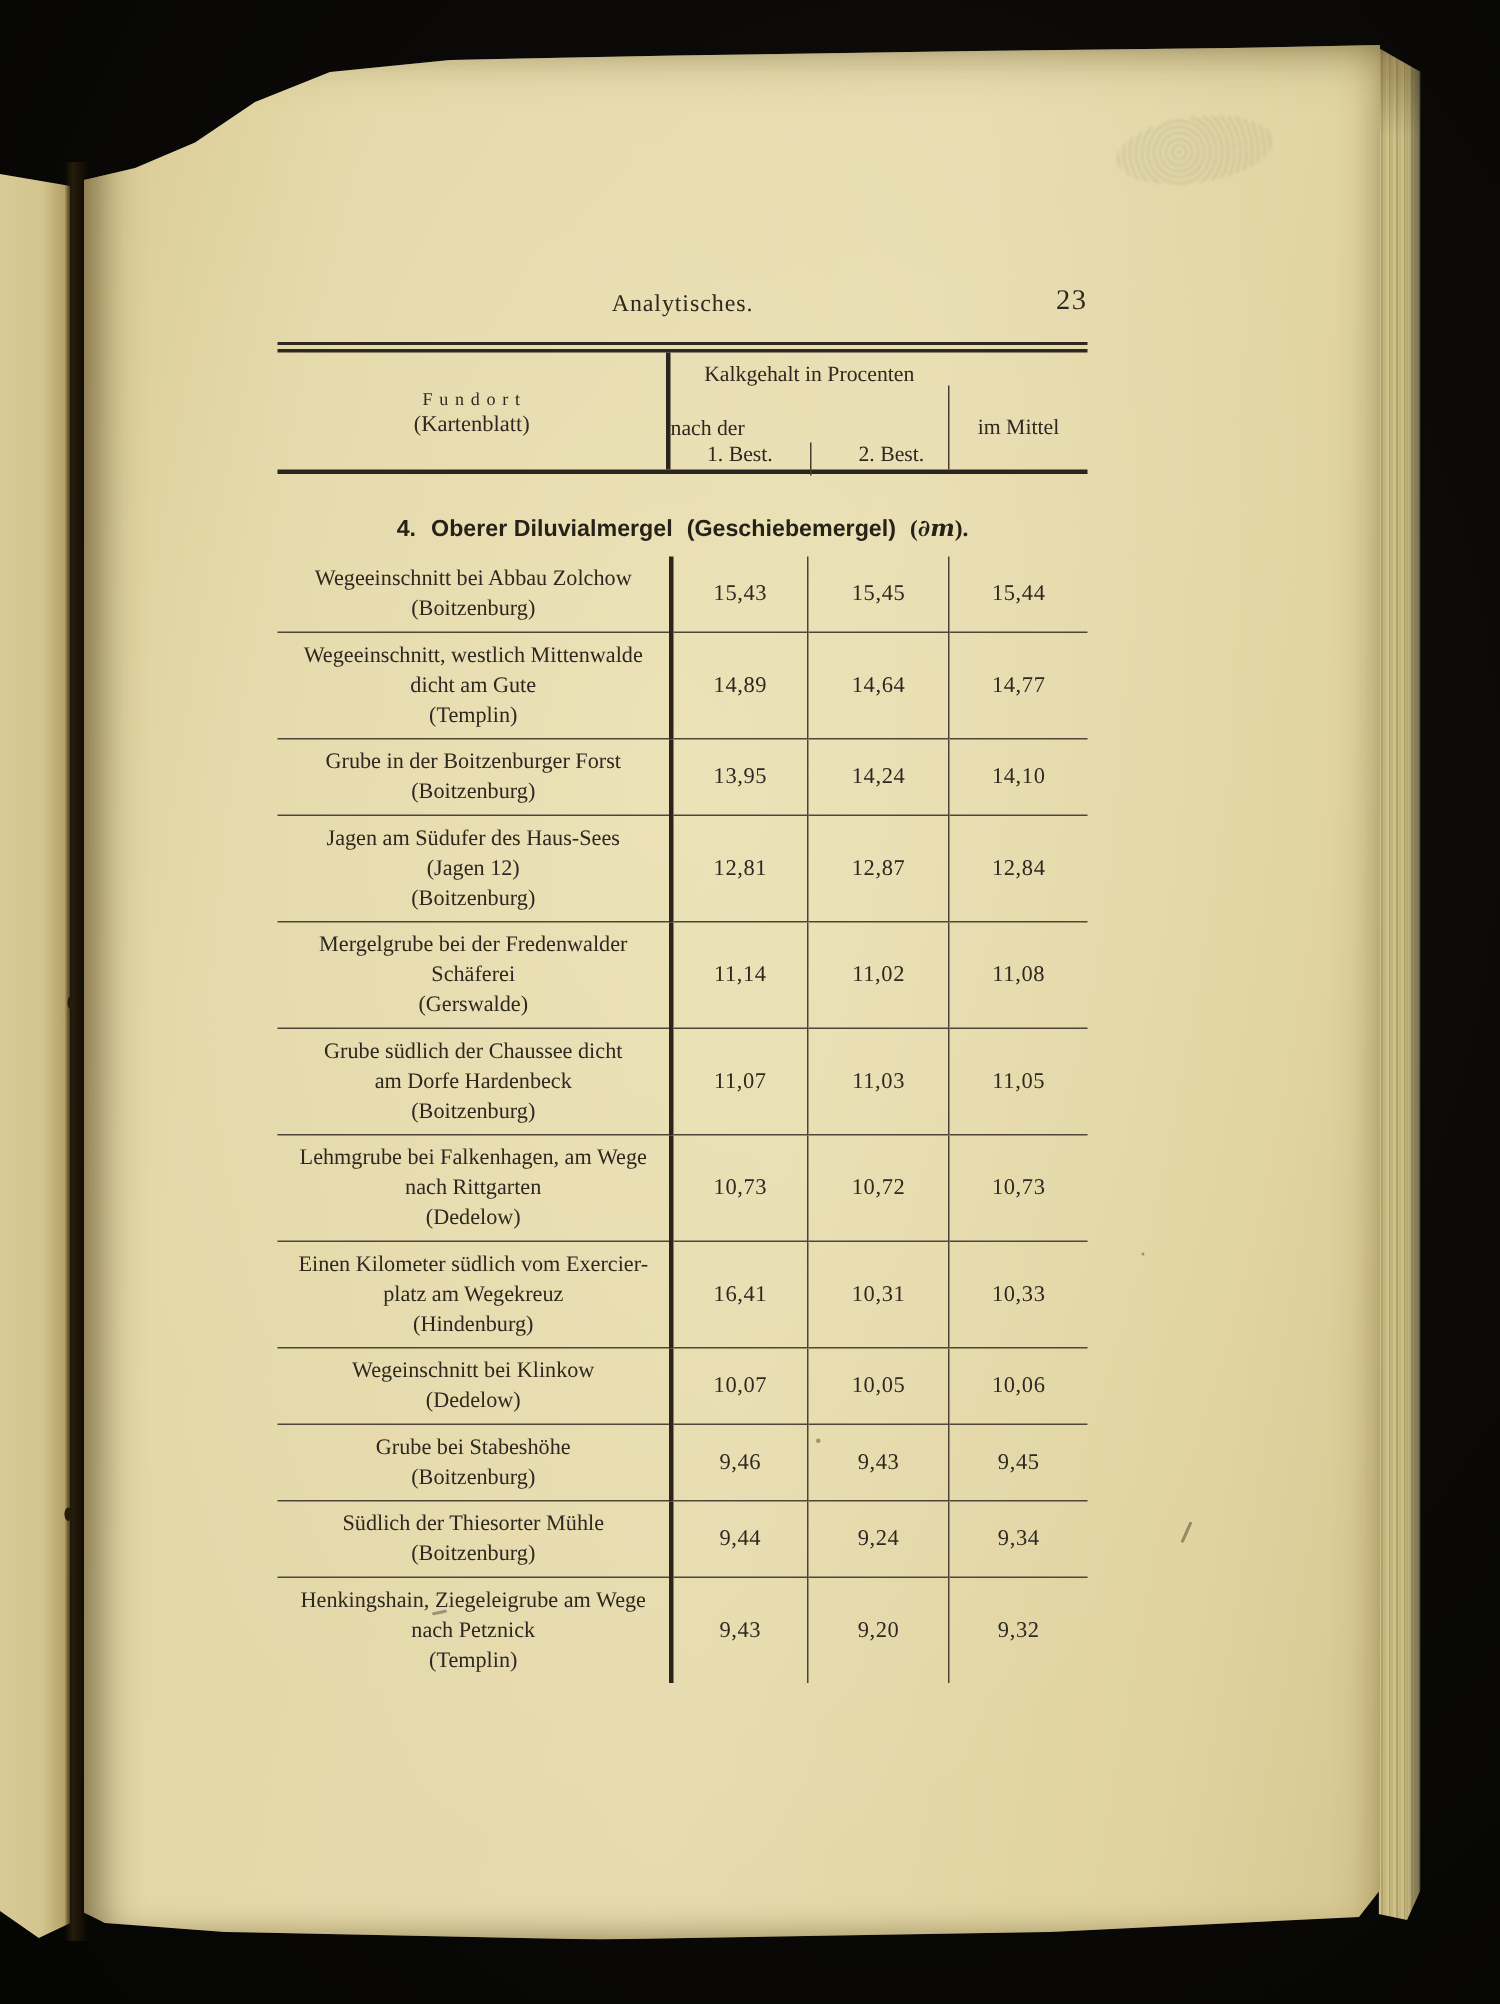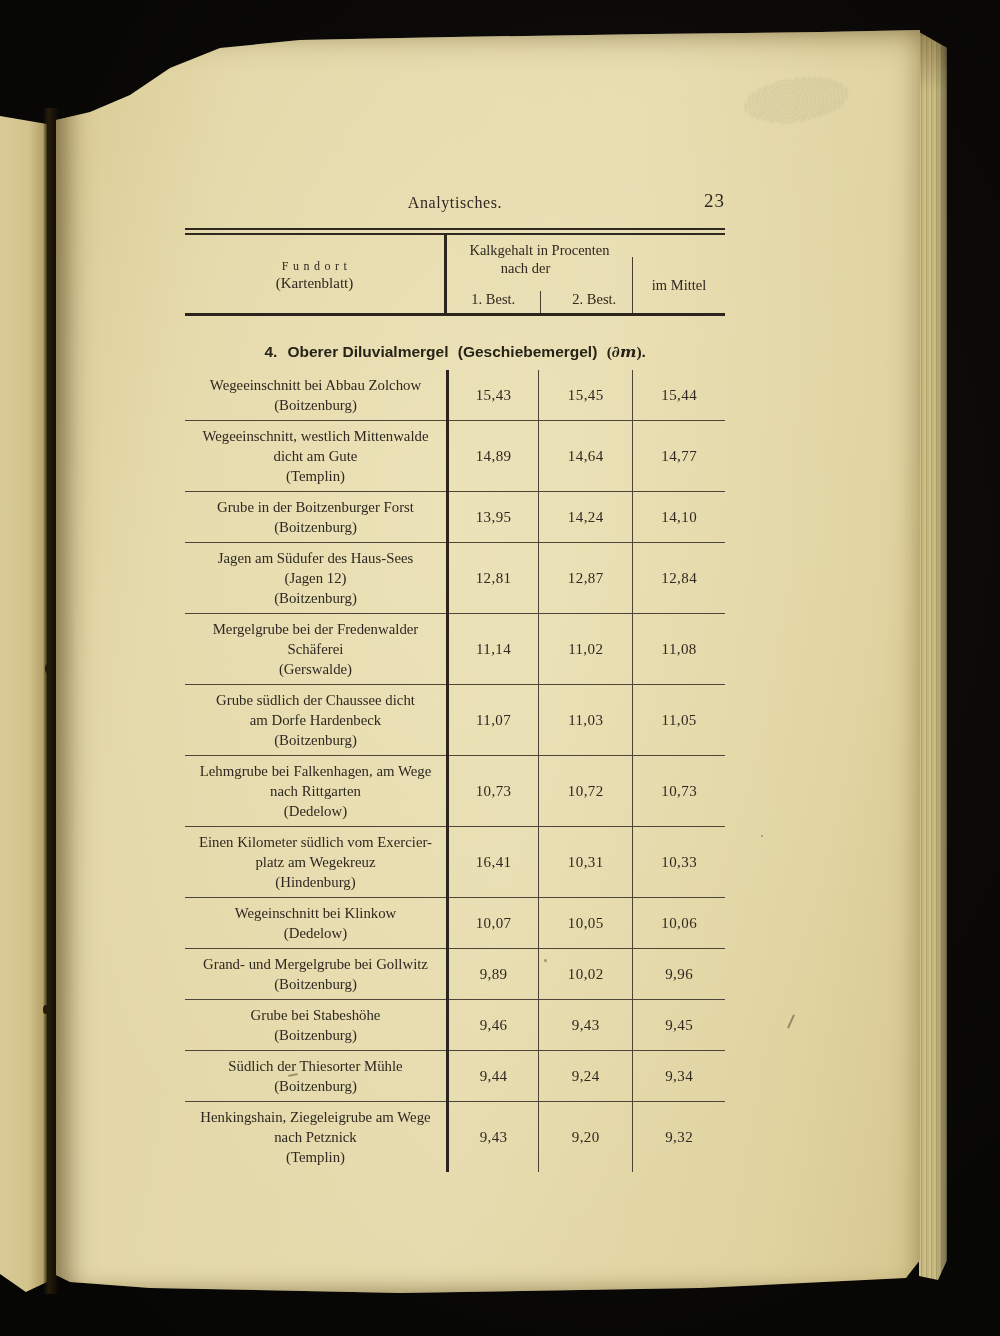--- a/index.html
+++ b/index.html
@@ -63,21 +63,21 @@
     background:linear-gradient(#2e2821 0 2px,rgba(0,0,0,0) 2px 5px,#2e2821 5px 7px);}
   .rule-heavy{height:3px;width:100%;background:#2b251e;}
   .thead{display:flex;height:78px;}
   .th-fundort{width:262px;box-sizing:border-box;border-right:3px solid #2b251e;
     display:flex;flex-direction:column;justify-content:center;align-items:center;padding-top:2px;}
   .th-fundort .l1{font-size:12px;letter-spacing:4.5px;padding-left:4px;}
   .th-fundort .l2{font-size:15px;margin-top:1px;}
   .th-right{flex:1;display:flex;}
   .th-sub{width:185px;box-sizing:border-box;display:flex;flex-direction:column;}
   .th-group{font-size:14.5px;white-space:nowrap;text-align:center;margin-top:7px;}
-  .th-nachder{font-size:14.5px;text-align:center;margin-top:1px;padding-right:28px;}
+  .th-nachder{font-size:14.5px;text-align:left;margin-top:19px;padding-right:28px;}
   .th-bestrow{flex:1;display:flex;align-items:flex-end;}
   .th-best{width:50%;box-sizing:border-box;text-align:center;font-size:14.5px;padding-bottom:5px;}
   .th-best.b2{border-left:1px solid #453e31;padding-left:16px;}
   .th-mittel{flex:1;box-sizing:border-box;align-self:flex-end;height:56px;border-left:1px solid #453e31;
     display:flex;align-items:center;justify-content:center;font-size:14.5px;}
   .section-heading{
     text-align:center;padding:26px 0 9px 0;
     font-family:"Liberation Sans", sans-serif;font-weight:bold;font-size:15.5px;color:#272218;
   }
   .section-heading .num{margin-right:10px;}
@@ -224,29 +224,20 @@
               <td class="c-name">
                 <div>Wegeinschnitt bei Klinkow</div>
                 <div>(Dedelow)</div>
               </td>
               <td class="c-num c-b1">10,07</td>
               <td class="c-num c-b2">10,05</td>
               <td class="c-num c-mean">10,06</td>
             </tr>
             <tr class="row">
               <td class="c-name">
-                <div>Grand- und Mergelgrube bei Gollwitz</div>
-                <div>(Boitzenburg)</div>
-              </td>
-              <td class="c-num c-b1">9,89</td>
-              <td class="c-num c-b2">10,02</td>
-              <td class="c-num c-mean">9,96</td>
-            </tr>
-            <tr class="row">
-              <td class="c-name">
                 <div>Grube bei Stabeshöhe</div>
                 <div>(Boitzenburg)</div>
               </td>
               <td class="c-num c-b1">9,46</td>
               <td class="c-num c-b2">9,43</td>
               <td class="c-num c-mean">9,45</td>
             </tr>
             <tr class="row">
               <td class="c-name">
                 <div>Südlich der Thiesorter Mühle</div>

